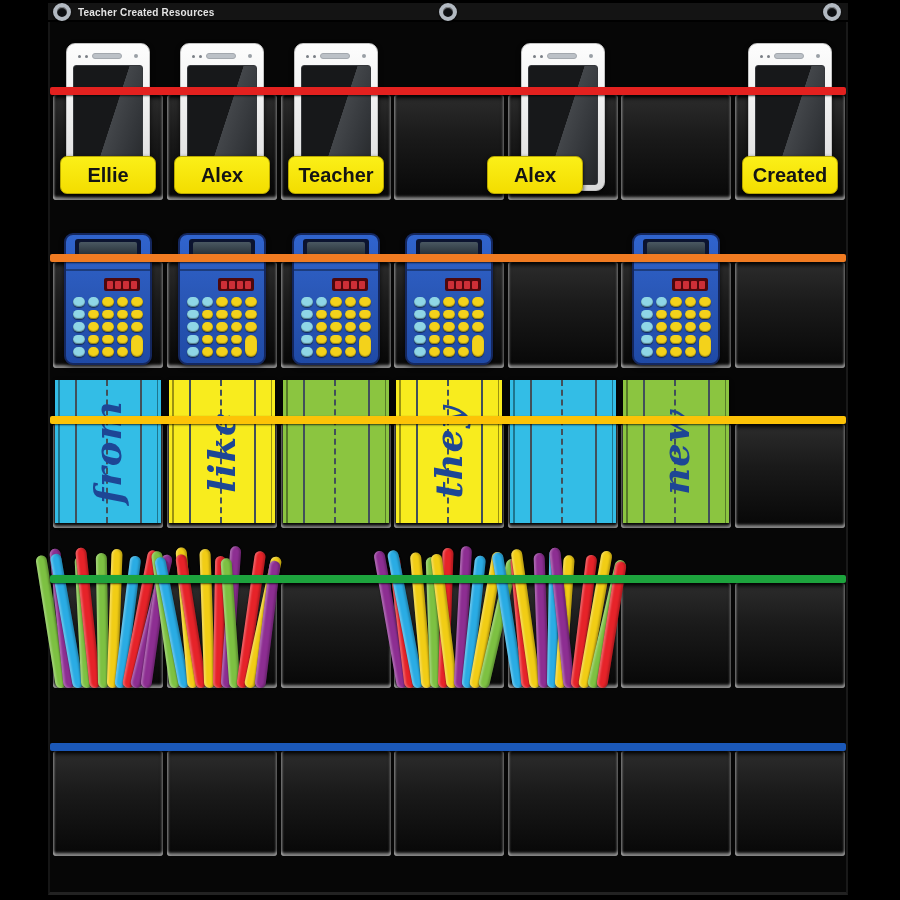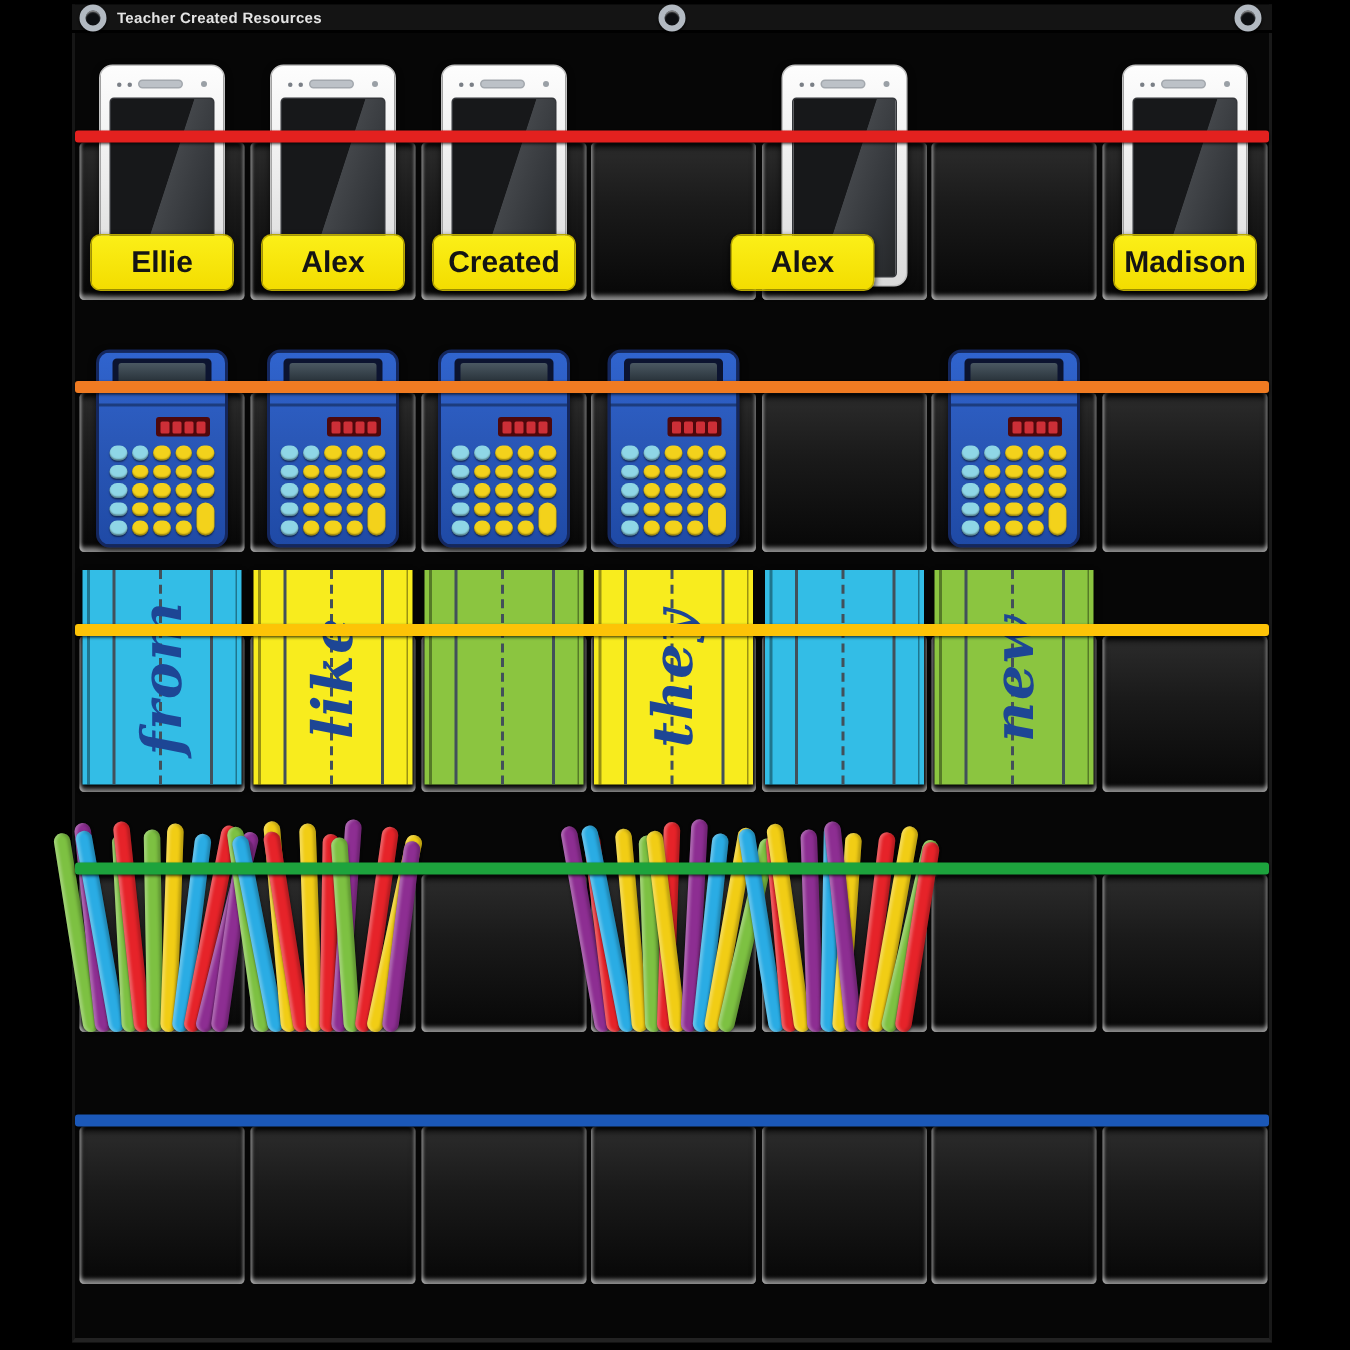--- a/index.html
+++ b/index.html
@@ -144,21 +144,21 @@
       <div class="phone" style="left: 294px;">
         <div class="phone-top">
           <div class="pdot"></div>
           <div class="pdot"></div>
           <div class="ppill"></div>
           <div class="pdot pdot-sm"></div>
         </div>
         <div class="phone-screen"></div>
       </div>
       <div class="name-tag" style="left: 288px;">
-        <div class="tag-label">Created</div>
+        <div class="tag-label">Teacher</div>
       </div>
       <div class="phone" style="left: 521px;">
         <div class="phone-top">
           <div class="pdot"></div>
           <div class="pdot"></div>
           <div class="ppill"></div>
           <div class="pdot pdot-sm"></div>
         </div>
         <div class="phone-screen"></div>
       </div>
@@ -168,21 +168,21 @@
       <div class="phone" style="left: 748px;">
         <div class="phone-top">
           <div class="pdot"></div>
           <div class="pdot"></div>
           <div class="ppill"></div>
           <div class="pdot pdot-sm"></div>
         </div>
         <div class="phone-screen"></div>
       </div>
       <div class="name-tag" style="left: 742px;">
-        <div class="tag-label">Madison</div>
+        <div class="tag-label">Created</div>
       </div>
       <div class="calc" style="left: 64px;">
         <div class="calc-lcd">
           <div class="calc-lcd-screen"></div>
         </div>
         <div class="calc-lip"></div>
         <div class="calc-display">
           <div class="seg"></div>
           <div class="seg"></div>
           <div class="seg"></div>

